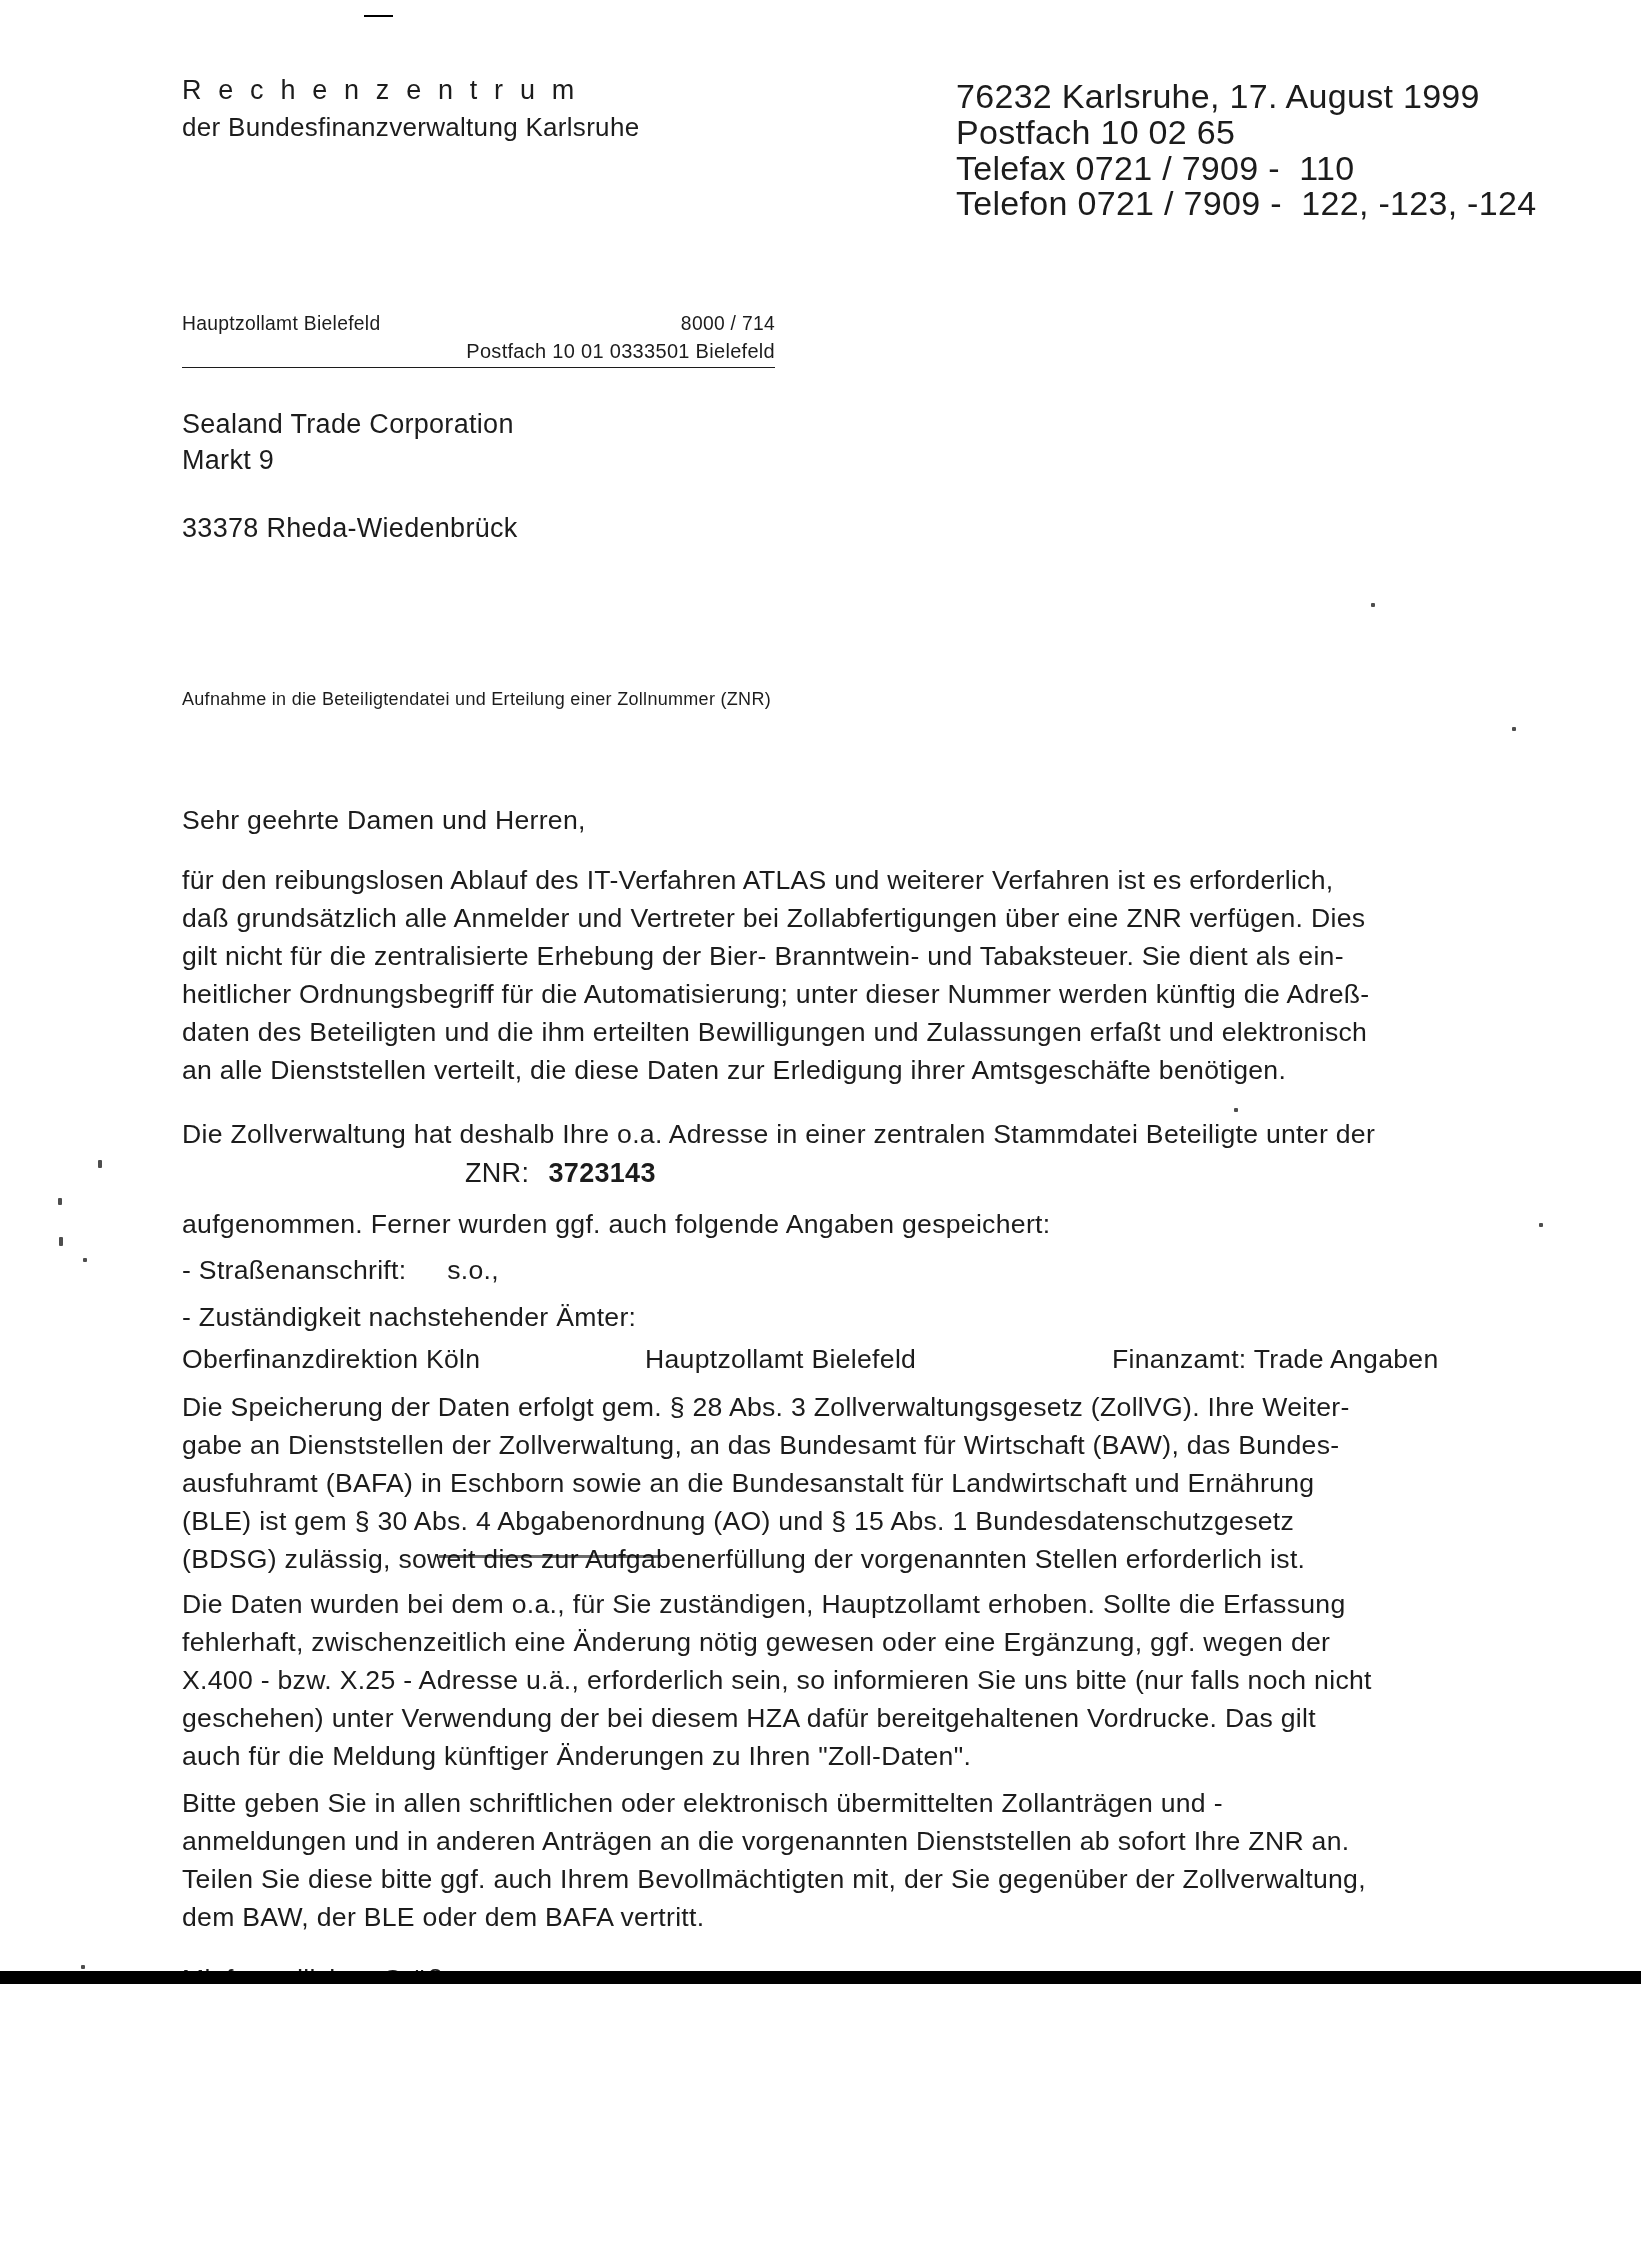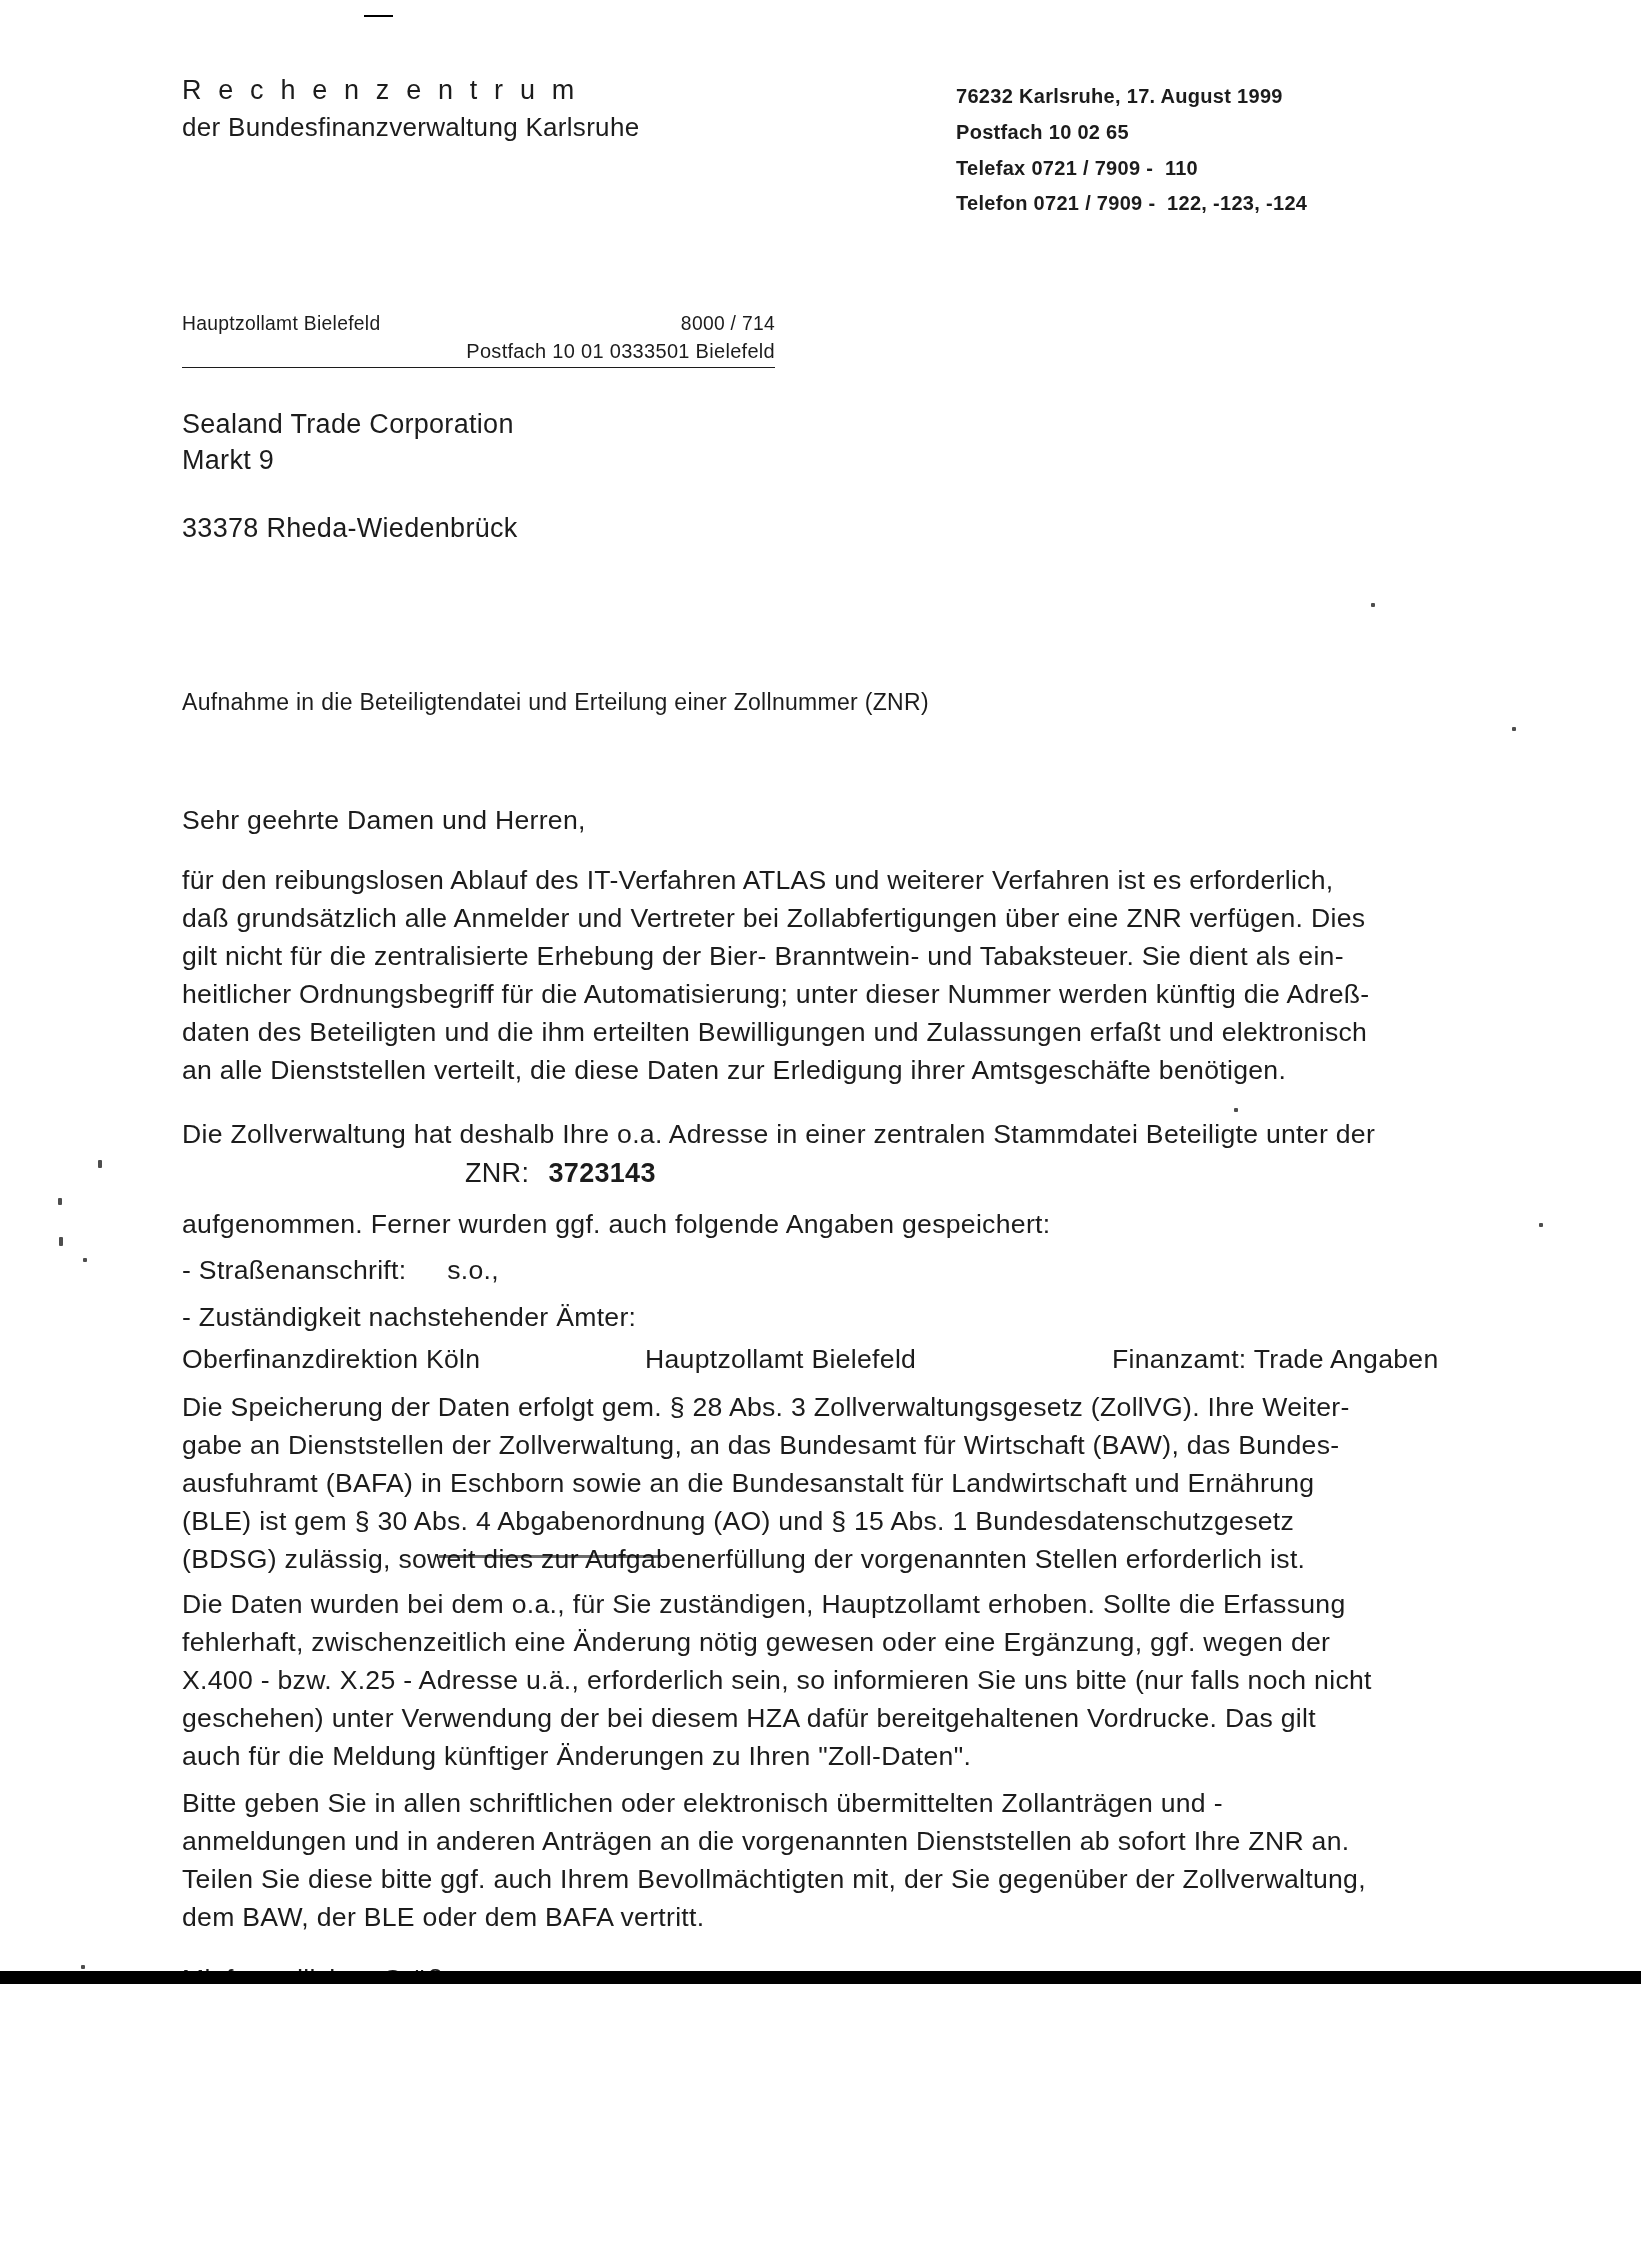--- a/index.html
+++ b/index.html
@@ -27,39 +27,39 @@
   }
   .sender-dept {
     font-size: 26px;
   }
   .ref-code {
     font-size: 27px;
     width: 610px;
     border-bottom: 2.9px solid #1c1c1c;
     padding-bottom: 7.7px;
   }
-  .contact-line { font-size: 20px; line-height: 35px; font-weight: bold; }
+  .contact-line { font-size: 34px; line-height: 35px; }
 
   .window-line1 {
     width: 593px;
     display: flex;
     justify-content: space-between;
     font-size: 19.3px;
   }
   .window-line2 {
     width: 593px;
     display: flex;
     justify-content: flex-end;
     font-size: 20px;
     border-bottom: 1.9px solid #1c1c1c;
     padding-bottom: 3.9px;
   }
   .addr-line { font-size: 27px; line-height: 37px; }
 
-  .subject { font-size: 23px; }
+  .subject { font-size: 18px; }
   .body-text {
     font-size: 26.6px;
     line-height: 38px;
     width: 1371px;
   }
   .znr-line { font-size: 27px; }
   .znr-value { font-weight: bold; margin-left: 19.3px; }
 
   .speck {
     position: absolute;

